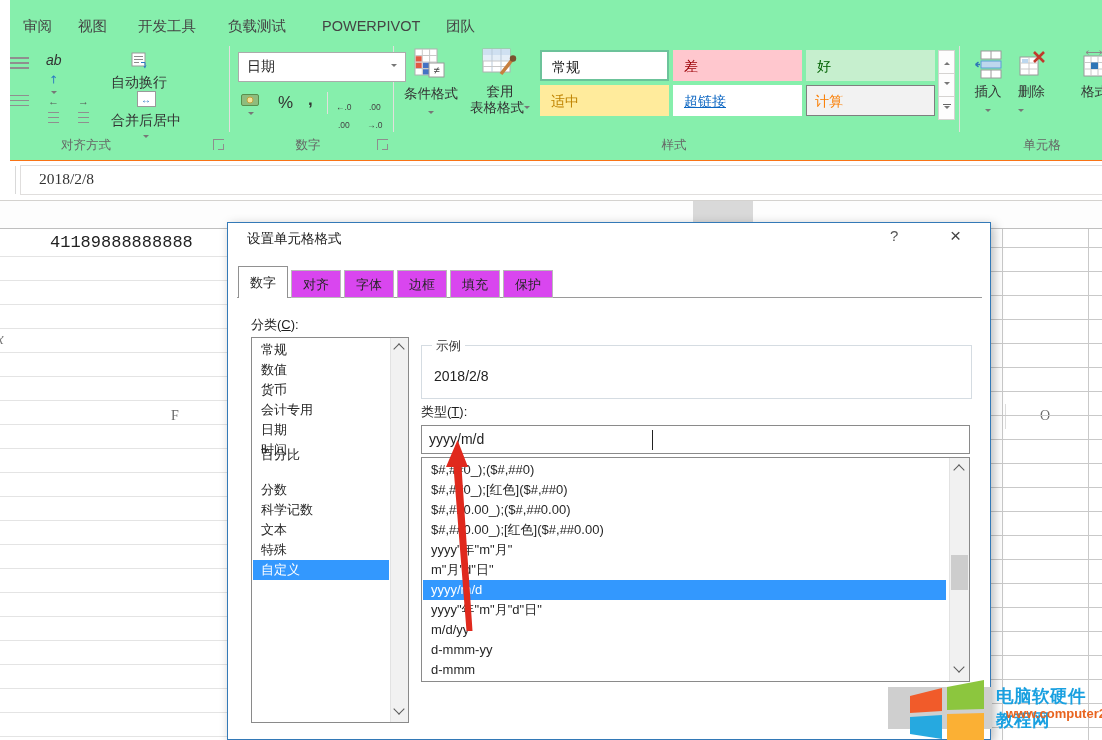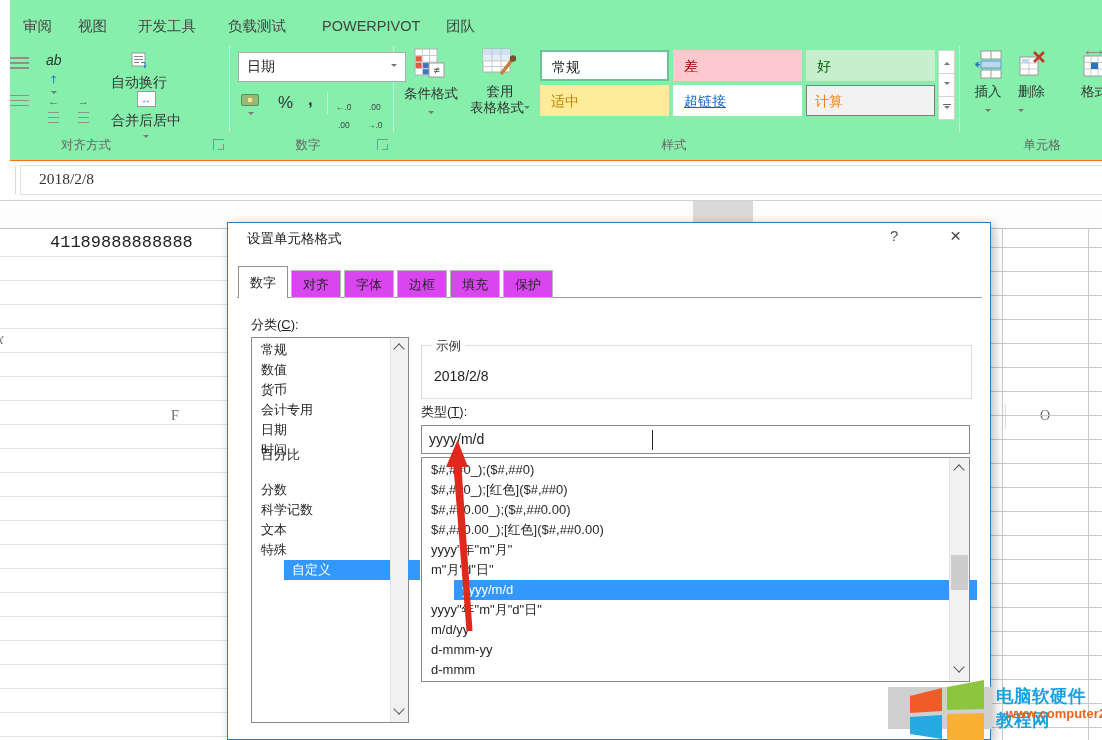--- a/index.html
+++ b/index.html
@@ -38,21 +38,21 @@
      background:repeating-linear-gradient(to bottom,transparent 0 23px,#e4e4e4 23px 24px);background-position:0 4px;}
   .gridlines-r{left:991px;top:229px;width:111px;height:511px;
      background:repeating-linear-gradient(to bottom,transparent 0 23px,#c9c9c9 23px 24px);background-position:0 -5px;}
   
   .dlg{left:227px;top:222px;width:764px;height:518px;background:#fff;border:1px solid #3379b7;
        box-shadow:3px 3px 10px rgba(0,0,0,.28);box-sizing:border-box;}
   .dtab{position:absolute;width:50px;text-align:center;font-size:13px;line-height:27px;background:#d946ef;border:1px solid #b9b9b9;box-sizing:border-box;cursor:default;}
   .dtab.active{background:#fff;border-color:#919191;border-bottom:none;z-index:3;}
   .lbox{position:absolute;border:1px solid #8a8a8a;background:#fff;box-sizing:border-box;}
   .litem{position:absolute;left:1px;height:20px;line-height:20px;font-size:13px;padding-left:8px;cursor:default;}
-  .litem.sel{background:#3398fe;color:#fff;margin-left:31px;}
+  .litem.sel{background:#3398fe;color:#fff;}
   .sbar{position:absolute;background:#f1f1f1;border-left:1px solid #e2e2e2;}
   .chev{display:inline-block;width:7px;height:7px;border-left:1.5px solid #5a5a5a;border-top:1.5px solid #5a5a5a;}
   .chev.up{transform:rotate(45deg);}
   .chev.down{transform:rotate(225deg);}
   .flabel{font-size:13px;color:#1e1e1e;}
   .ulkey{text-decoration:underline;}
   
   .wm-name{font-size:17.5px;font-weight:bold;color:#19a0e0;letter-spacing:.5px;}
   .wm-url{font-size:13px;font-weight:bold;color:#e8641f;}
 </style>

